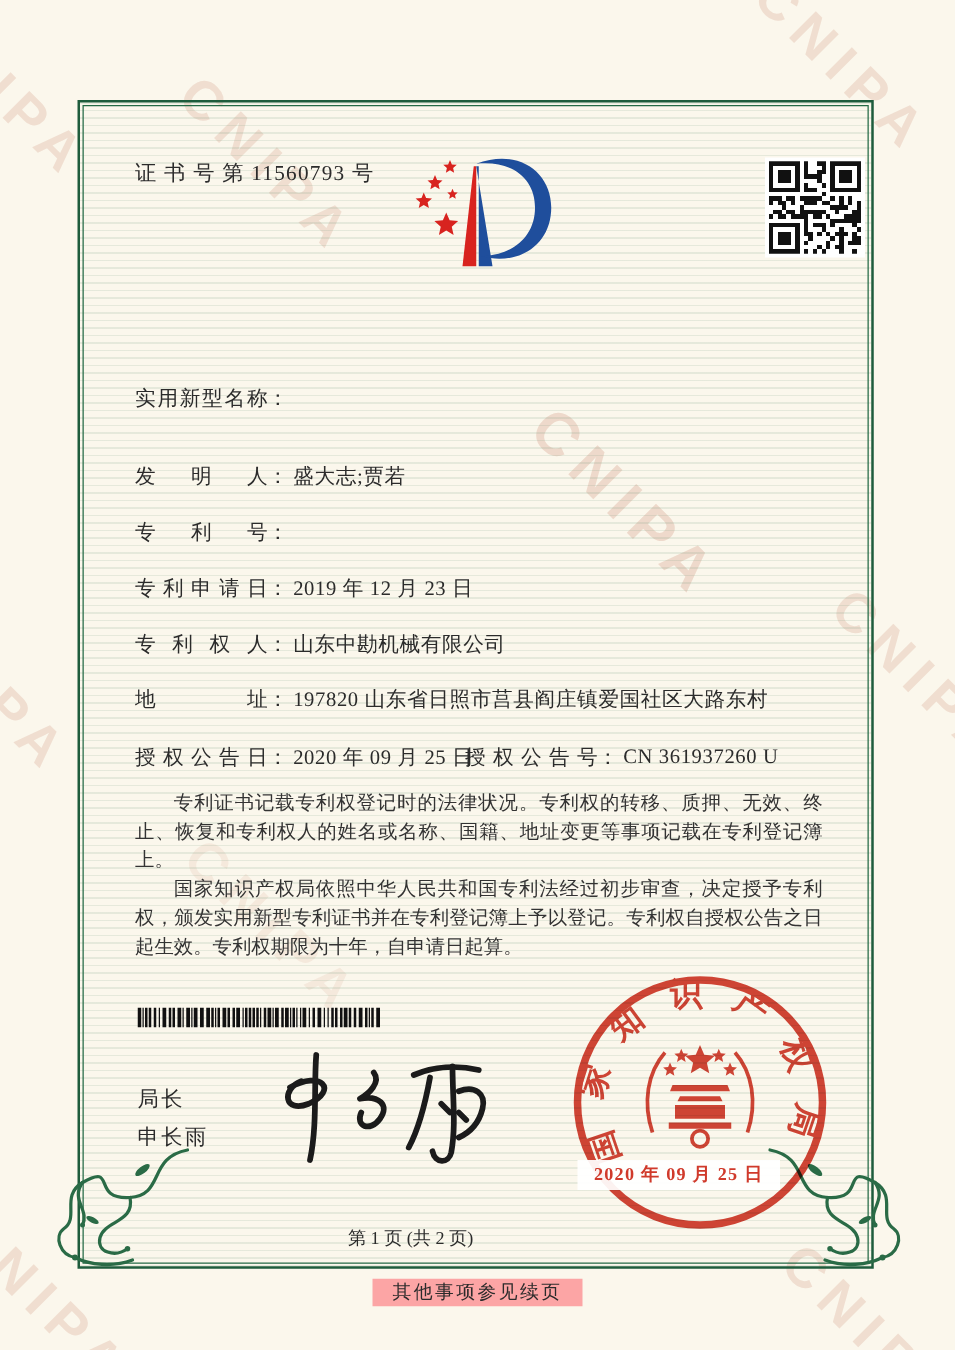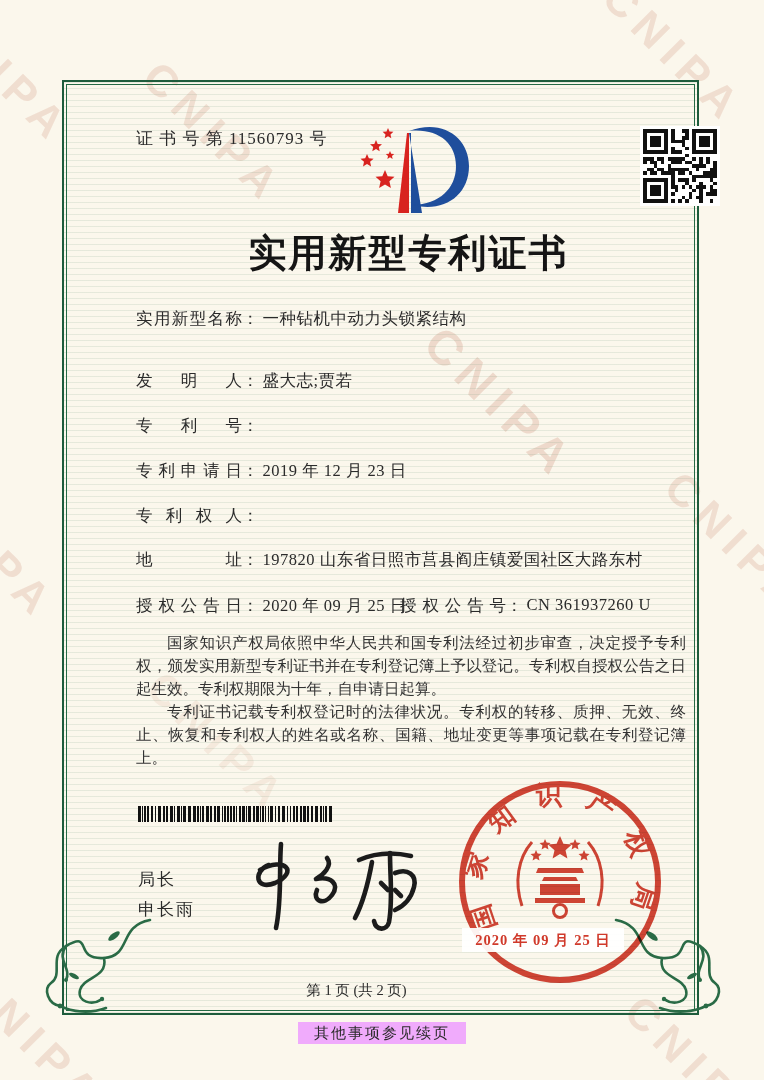--- a/index.html
+++ b/index.html
@@ -21,21 +21,21 @@
   .frame{
     position:absolute;left:62px;top:80px;width:637px;height:935px;
     border:2.5px solid #1e5c3c;z-index:1;box-sizing:border-box;
     background:repeating-linear-gradient(to bottom,
       rgba(108,152,122,.15) 0px, rgba(108,152,122,.15) 1px,
       rgba(0,0,0,0) 1px, rgba(0,0,0,0) 6px);
   }
   .frame::before{
     content:'';position:absolute;inset:2px;border:1px solid #256a45;
   }
-  .layer{position:absolute;inset:0;z-index:2;margin-left:28px;}
+  .layer{position:absolute;inset:0;z-index:2;}
   .cert-no{position:absolute;left:108px;top:127px;font-size:17px;letter-spacing:1px;}
   .logo{position:absolute;left:315px;top:116px;width:140px;height:110px;}
   .qr{position:absolute;left:612px;top:126px;width:74px;height:74px;background:#fff;padding:3px;}
   .title{
     position:absolute;left:62px;top:228px;width:637px;text-align:center;
     font-size:38px;font-weight:bold;letter-spacing:2px;color:#151515;
   }
   .row{position:absolute;left:108px;font-size:16.5px;display:flex;white-space:nowrap;}
   .flabel{display:inline-block;width:106px;text-align:justify;text-align-last:justify;}
   .colon{display:inline-block;margin-right:4px;}
@@ -52,21 +52,21 @@
   .seal{position:absolute;left:452px;top:778px;width:216px;height:216px;z-index:3;
         mix-blend-mode:multiply;opacity:.94;}
   .seal-date{
     position:absolute;left:462px;top:928px;width:162px;height:24px;z-index:4;
     background:rgba(255,255,255,.93);color:#d03a2b;font-weight:bold;
     font-size:14.5px;text-align:center;line-height:24px;letter-spacing:1px;
     mix-blend-mode:normal;
   }
   .page-num{position:absolute;left:62px;top:981px;width:533px;text-align:center;font-size:14.5px;z-index:2;}
   .cont-note{position:absolute;left:0;top:1024px;width:764px;text-align:center;z-index:2;}
-  .cont-note span{background:#f0abfc;padding:3px 16px;font-size:15px;letter-spacing:2px;}
+  .cont-note span{background:#fca5a5;padding:3px 16px;font-size:15px;letter-spacing:2px;}
   .flourish{position:absolute;width:112px;height:108px;z-index:2;}
   .flourish.left{left:42px;top:916px;}
   .flourish.right{left:612px;top:916px;transform:scaleX(-1);}
 </style>
 </head>
 <body>
 
 <div class="wm" style="left:-45px;top:-8px;">CNIPA</div>
 <div class="wm" style="left:168px;top:52px;">CNIPA</div>
 <div class="wm" style="left:628px;top:-28px;">CNIPA</div>
@@ -264,64 +264,63 @@
       <rect x="13" y="19" width="1" height="1" fill="#111"></rect>
       <rect x="15" y="19" width="1" height="1" fill="#111"></rect>
       <rect x="16" y="19" width="1" height="1" fill="#111"></rect>
       <rect x="8" y="20" width="1" height="1" fill="#111"></rect>
       <rect x="10" y="20" width="1" height="1" fill="#111"></rect>
       <rect x="12" y="20" width="1" height="1" fill="#111"></rect>
       <rect x="16" y="20" width="1" height="1" fill="#111"></rect>
       <rect x="19" y="20" width="1" height="1" fill="#111"></rect>
     </svg>
 
-  <div class="title">实用新型专利证书</div>
 
   <div class="row" style="top:308px">
     <span class="flabel">实用新型名称</span>
       <span class="colon">：</span>
-      <span class="fval">一种钻机中动力头锁紧结构</span>
   </div>
   <div class="row" style="top:370px">
     <span class="flabel">发明人</span>
       <span class="colon">：</span>
       <span class="fval">盛大志;贾若</span>
   </div>
   <div class="row" style="top:415px">
     <span class="flabel">专利号</span>
       <span class="colon">：</span>
   </div>
   <div class="row" style="top:460px">
     <span class="flabel">专利申请日</span>
       <span class="colon">：</span>
       <span class="fval">2019 年 12 月 23 日</span>
   </div>
   <div class="row" style="top:505px">
     <span class="flabel">专利权人</span>
       <span class="colon">：</span>
+      <span class="fval">山东中勘机械有限公司</span>
   </div>
   <div class="row" style="top:549px">
     <span class="flabel">地址</span>
       <span class="colon">：</span>
       <span class="fval">197820 山东省日照市莒县阎庄镇爱国社区大路东村</span>
   </div>
   <div class="row" style="top:595px;width:560px">
     <span class="flabel">授权公告日</span>
       <span class="colon">：</span>
       <span class="fval">2020 年 09 月 25 日</span>
     <span class="grant2">
       <span class="flabel">授权公告号</span>
         <span class="colon">：</span>
         <span class="fval">CN 361937260 U</span>
     </span>
   </div>
 
   <div class="paras">
+    <p>专利证书记载专利权登记时的法律状况。专利权的转移、质押、无效、终止、恢复和专利权人的姓名或名称、国籍、地址变更等事项记载在专利登记簿上。</p>
     <p>国家知识产权局依照中华人民共和国专利法经过初步审查，决定授予专利权，颁发实用新型专利证书并在专利登记簿上予以登记。专利权自授权公告之日起生效。专利权期限为十年，自申请日起算。</p>
-    <p>专利证书记载专利权登记时的法律状况。专利权的转移、质押、无效、终止、恢复和专利权人的姓名或名称、国籍、地址变更等事项记载在专利登记簿上。</p>
   </div>
 
   <svg class="barcode" id="barcode" viewBox="0 0 196 16" preserveAspectRatio="none">
       <rect x="0" y="0" width="3" height="16" fill="#111"></rect>
       <rect x="4" y="0" width="1" height="16" fill="#111"></rect>
       <rect x="6" y="0" width="2" height="16" fill="#111"></rect>
       <rect x="9" y="0" width="2" height="16" fill="#111"></rect>
       <rect x="13" y="0" width="2" height="16" fill="#111"></rect>
       <rect x="17" y="0" width="1" height="16" fill="#111"></rect>
       <rect x="20" y="0" width="3" height="16" fill="#111"></rect>

